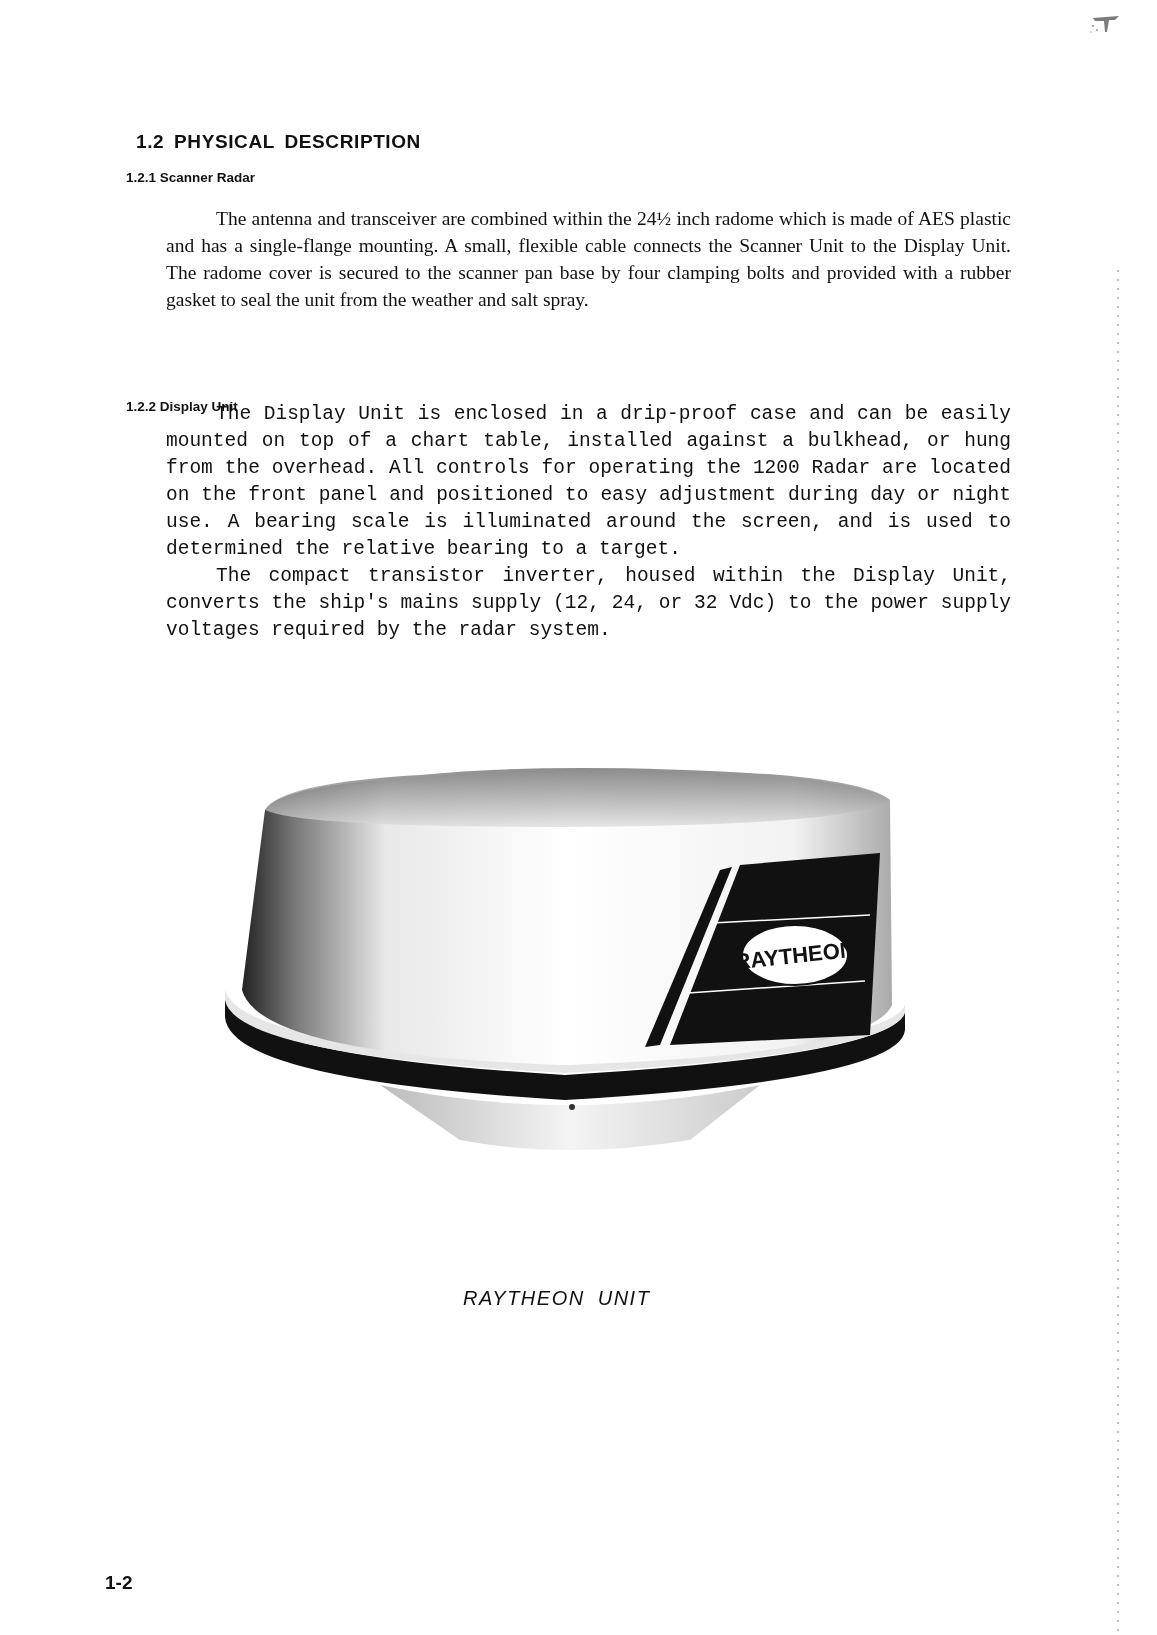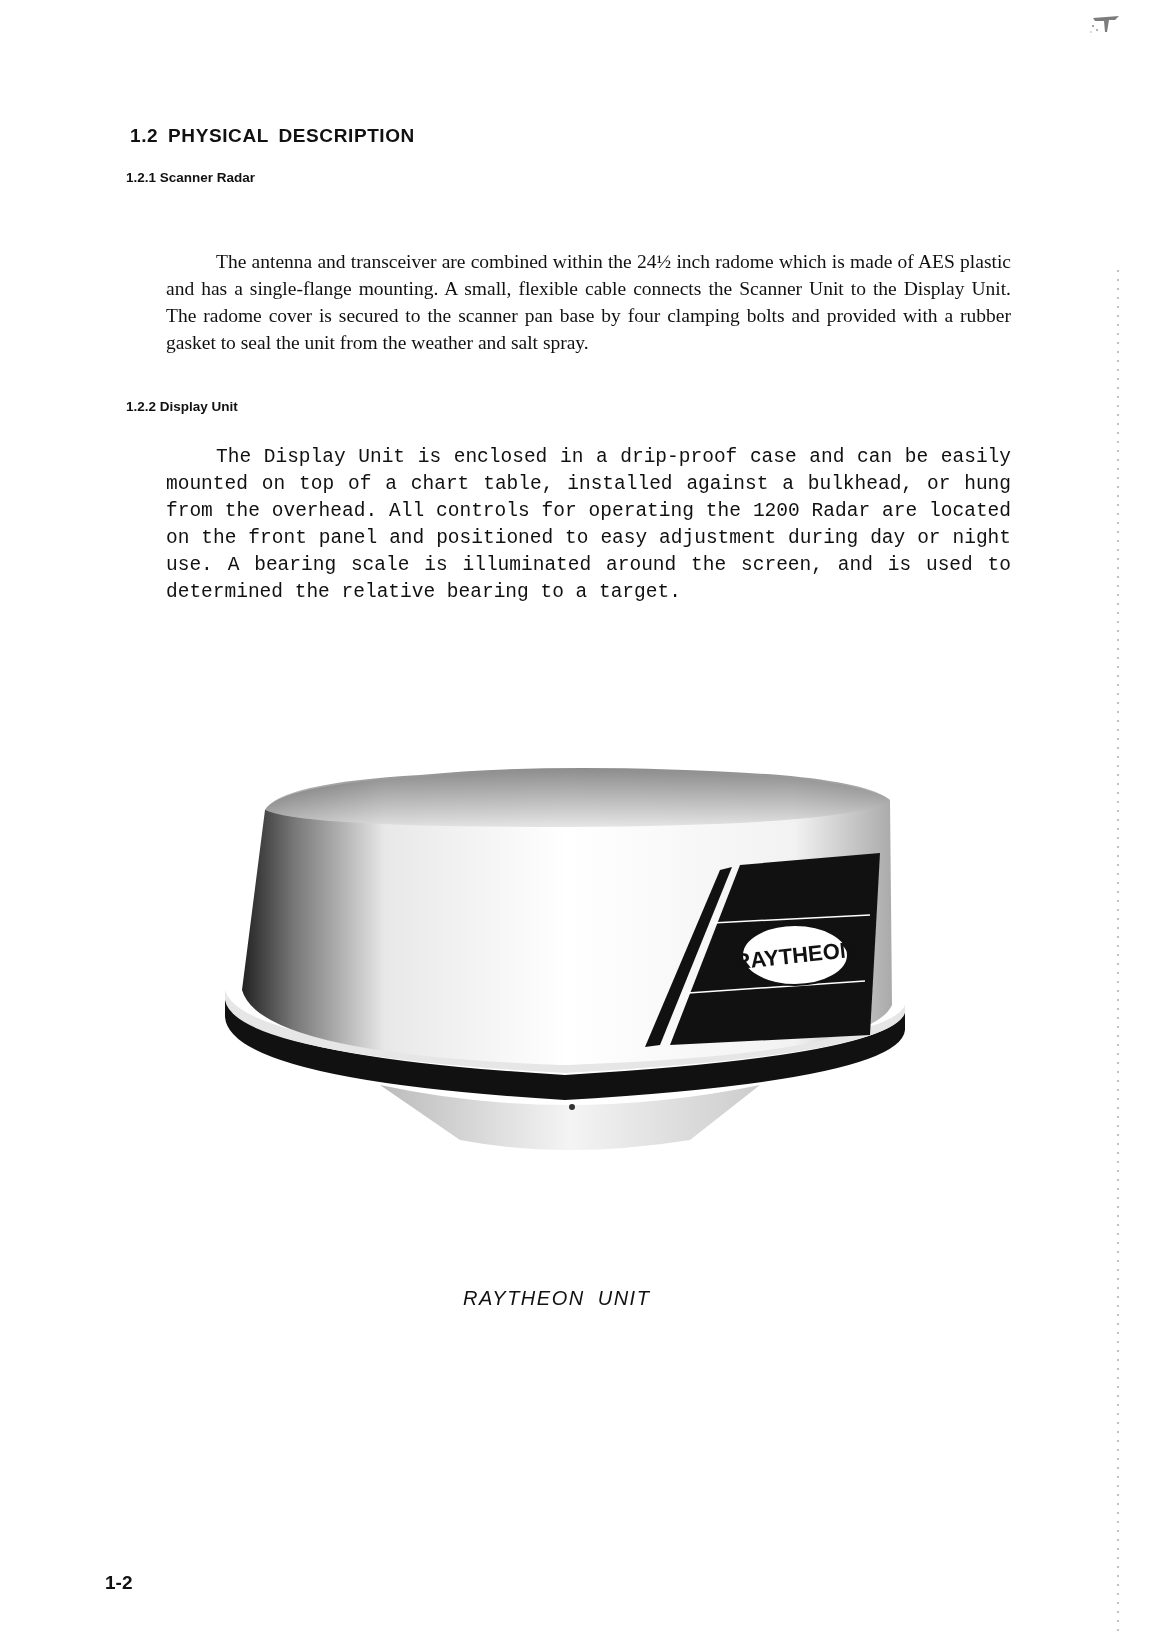--- a/index.html
+++ b/index.html
@@ -3,21 +3,21 @@
 <meta charset="utf-8">
 <style>
   html, body { margin:0; padding:0; background:#ffffff; }
   body { width:1157px; height:1635px; position:relative; overflow:hidden; color:#111; }
   .sans { font-family: "Liberation Sans", "DejaVu Sans", sans-serif; }
   .serif { font-family: "Liberation Serif", "DejaVu Serif", serif; }
   #section-title { position:absolute; left:126px; top:121px; font-size:19px; font-weight:bold; letter-spacing:0.6px; word-spacing:4px; }
   .subhead { position:absolute; left:126px; font-size:13.5px; font-weight:bold; }
   #sub1 { top:170px; }
   #sub2 { top:399px;text-align:right; }
-  .para { position:absolute; left:166px; width:845px; font-size:19.5px; line-height:27px; text-align:justify; text-align-last:left;margin-top:43px; }
+  .para { position:absolute; left:166px; width:845px; font-size:19.5px; line-height:27px; text-align:justify; text-align-last:left; }
   .para p { margin:0; text-indent:50px; }
   #para1 { top:205px; }
   #para2 { top:401px;font-family:Liberation Mono, monospace; }
   #para2 p + p { margin-top:0; }
   #figure { position:absolute; left:220px; top:755px; width:690px; height:400px; }
   #caption { position:absolute; left:463px; top:1287px; font-size:20px; font-style:italic; letter-spacing:1.5px; word-spacing:6px; }
   #page-num { position:absolute; left:105px; top:1572px; font-size:19px; font-weight:bold; }
   #corner-mark { position:absolute; left:1085px; top:12px; width:40px; height:30px; }
   #binding-edge { position:absolute; left:1117px; top:270px; width:2px; height:1365px;
     background: repeating-linear-gradient(to bottom, #999 0 2px, transparent 2px 9px); opacity:0.6; }
@@ -27,30 +27,31 @@
 
 <svg id="corner-mark" viewBox="0 0 40 30">
   <path d="M8 6 L34 4 L30 8 L24 8 L22 20 L20 20 L19 9 L10 9 Z" fill="#444" opacity="0.7"></path>
   <circle cx="8" cy="14" r="1" fill="#888"></circle>
     <circle cx="12" cy="18" r="1" fill="#999"></circle>
   <circle cx="6" cy="20" r="0.8" fill="#aaa"></circle>
 </svg>
 
 <div id="binding-edge"></div>
 
-<h1 id="section-title" class="sans" style="margin:4px;">1.2 PHYSICAL DESCRIPTION</h1>
+<h1 id="section-title" class="sans" style="margin:10px;">1.2 PHYSICAL DESCRIPTION</h1>
 
 <div id="sub1" class="subhead sans">1.2.1 Scanner Radar</div>
 <div id="para1" class="para serif">
   <p>The antenna and transceiver are combined within the 24½ inch radome which is made of AES plastic and has a single-flange mounting. A small, flexible cable connects the Scanner Unit to the Display Unit. The radome cover is secured to the scanner pan base by four clamping bolts and provided with a rubber gasket to seal the unit from the weather and salt spray.</p>
 </div>
 
 <div id="sub2" class="subhead sans">1.2.2 Display Unit</div>
 <div id="para2" class="para serif">
   <p>The Display Unit is enclosed in a drip-proof case and can be easily mounted on top of a chart table, installed against a bulkhead, or hung from the overhead. All controls for operating the 1200 Radar are located on the front panel and positioned to easy adjustment during day or night use. A bearing scale is illuminated around the screen, and is used to determined the relative bearing to a target.</p>
+  <p>The compact transistor inverter, housed within the Display Unit, converts the ship's mains supply (12, 24, or 32 Vdc) to the power supply voltages required by the radar system.</p>
 </div>
 
 <svg id="figure" viewBox="0 0 690 400">
   <defs>
     <linearGradient id="bodyShade" x1="0" x2="1" y1="0" y2="0">
       <stop offset="0" stop-color="#222"></stop>
       <stop offset="0.08" stop-color="#777"></stop>
       <stop offset="0.22" stop-color="#e8e8e8"></stop>
       <stop offset="0.5" stop-color="#ffffff"></stop>
       <stop offset="0.85" stop-color="#f2f2f2"></stop>

